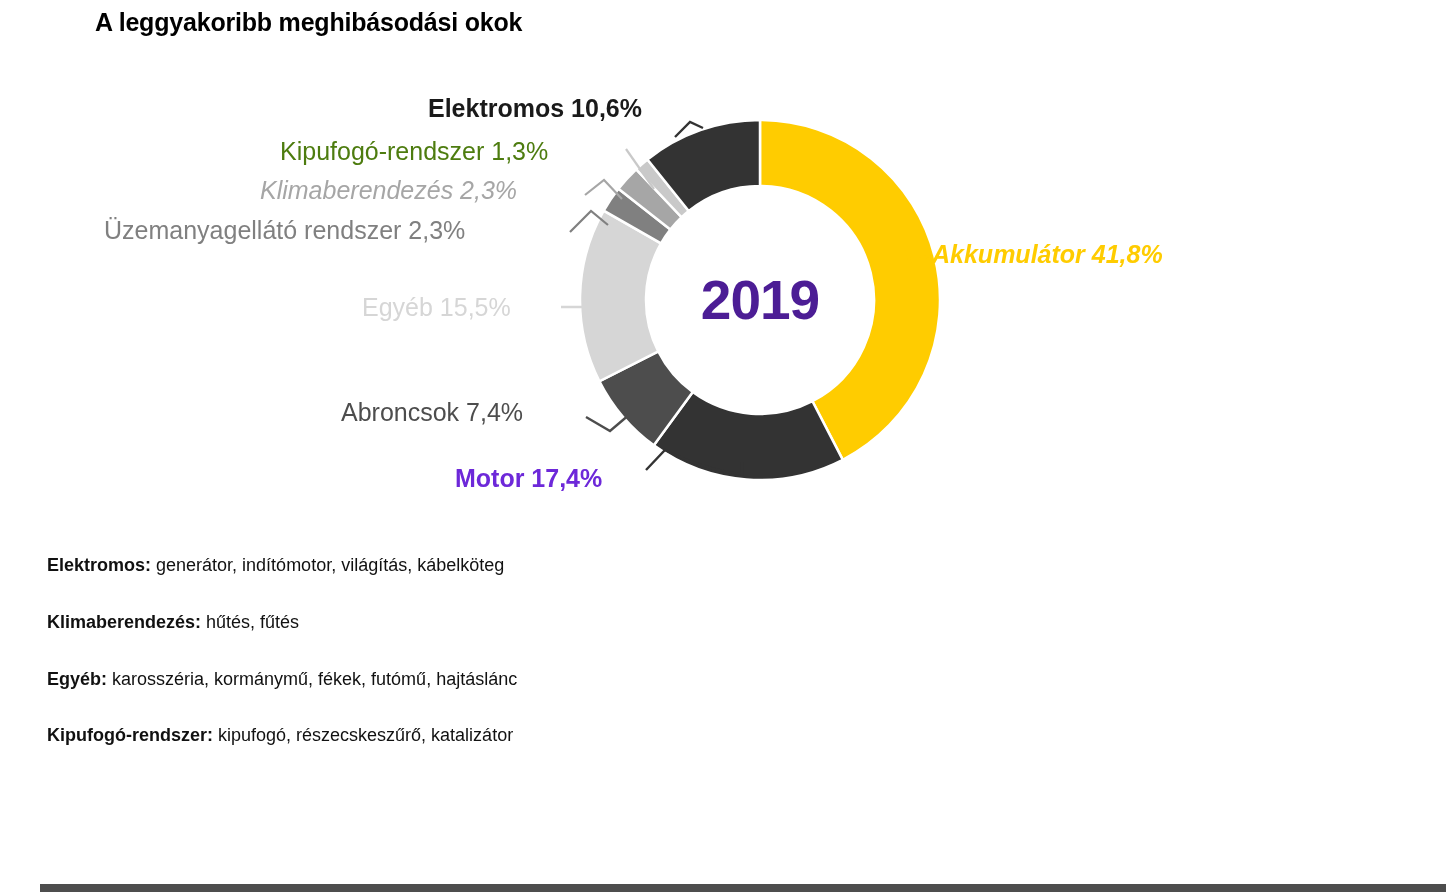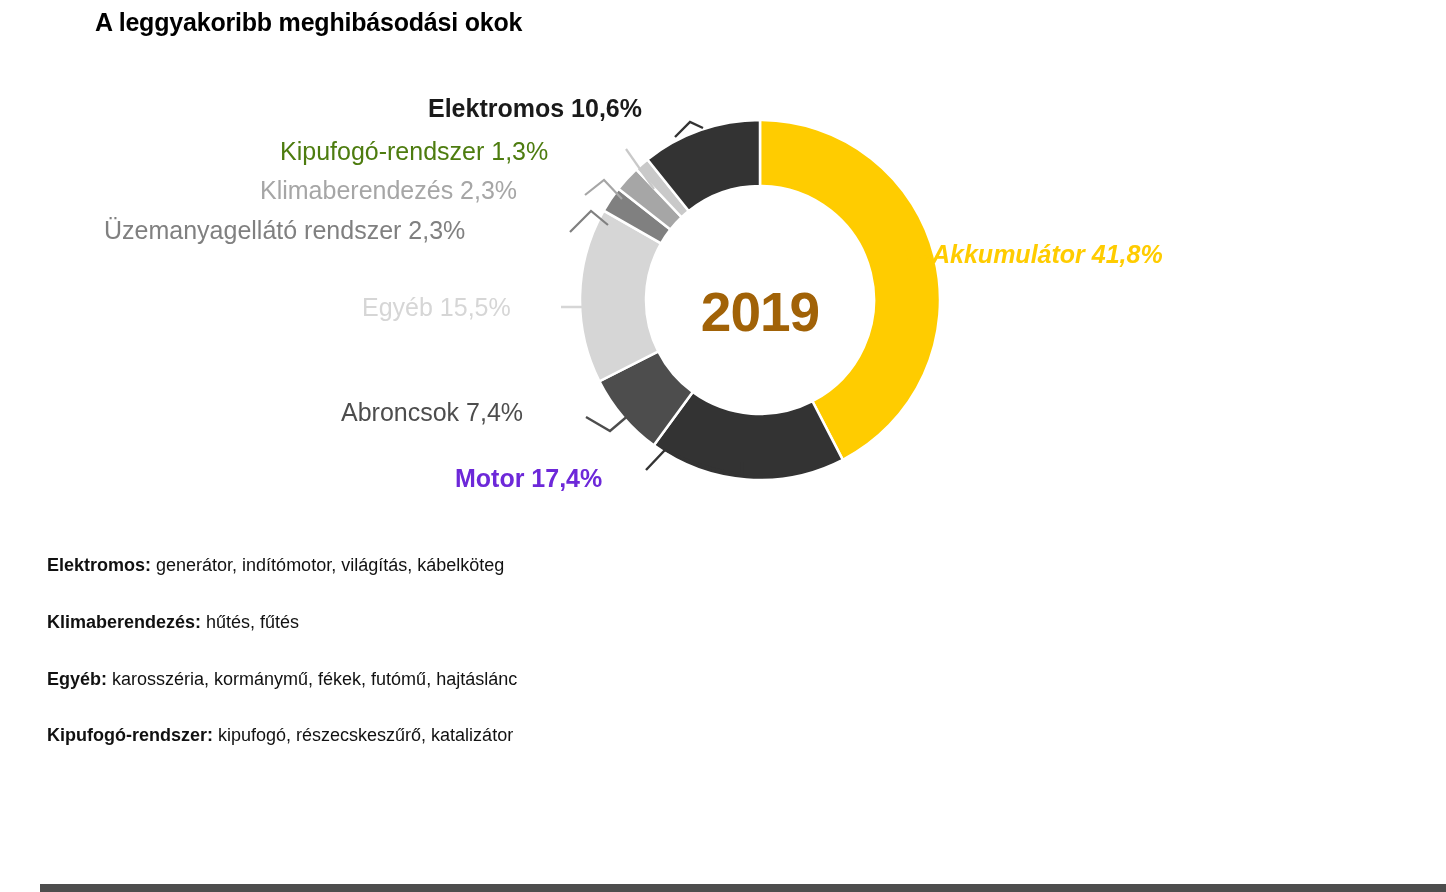--- a/index.html
+++ b/index.html
@@ -33,29 +33,29 @@
     left: 578px;
     top: 118px;
     width: 364px;
     height: 364px;
   }
   .donut-svg { display: block; width: 364px; height: 364px; }
 
   .center-year {
     position: absolute;
     left: 0;
-    top: 12px;
+    top: 0;
     width: 364px;
     height: 364px;
     display: flex;
     align-items: center;
     justify-content: center;
     font-size: 55px;
     font-weight: bold;
-    color: #a16207;
+    color: #4c1d95;
     letter-spacing: -1px;
     pointer-events: none;
   }
 
   .leaders {
     position: absolute;
     left: 0;
     top: 0;
     width: 1446px;
     height: 892px;
@@ -64,21 +64,21 @@
 
   .callout {
     position: absolute;
     font-size: 25px;
     white-space: nowrap;
     line-height: 1;
   }
 
   .lbl-elektromos   { left: 428px;  top: 96px;  color: #1a1a1a; font-weight: bold; }
   .lbl-kipufogo     { left: 280px;  top: 139px; color: #4d7c0f; }
-  .lbl-klima        { left: 260px;  top: 178px; color: #a6a6a6; }
+  .lbl-klima        { left: 260px;  top: 178px; color: #a6a6a6; font-style: italic; }
   .lbl-uzemanyag    { left: 104px;  top: 218px; color: #808080; }
   .lbl-egyeb        { left: 362px;  top: 295px; color: #d6d6d6; }
   .lbl-abroncsok    { left: 341px;  top: 400px; color: #4d4d4d; }
   .lbl-motor        { left: 455px;  top: 466px; color: #6d28d9; font-weight: bold; }
   .lbl-akkumulator  { left: 932px;  top: 242px; color: #ffcc00; font-weight: bold; font-style: italic; }
 
   .legend {
     position: absolute;
     left: 47px;
     top: 556px;

